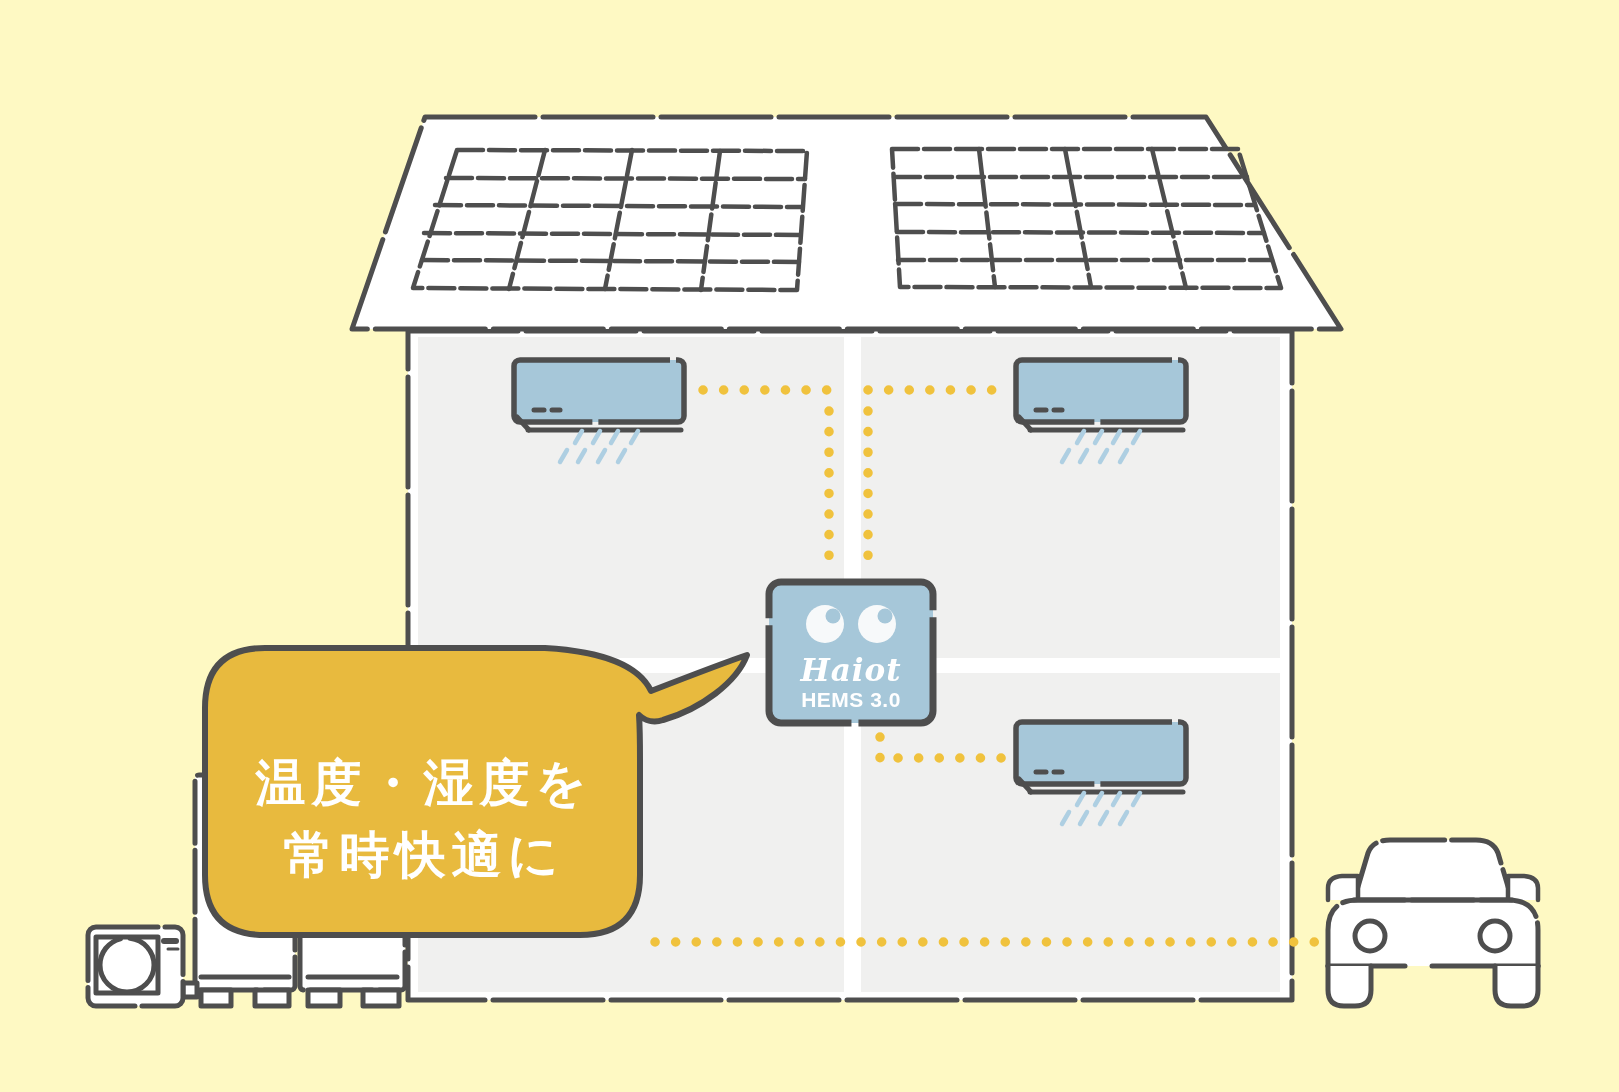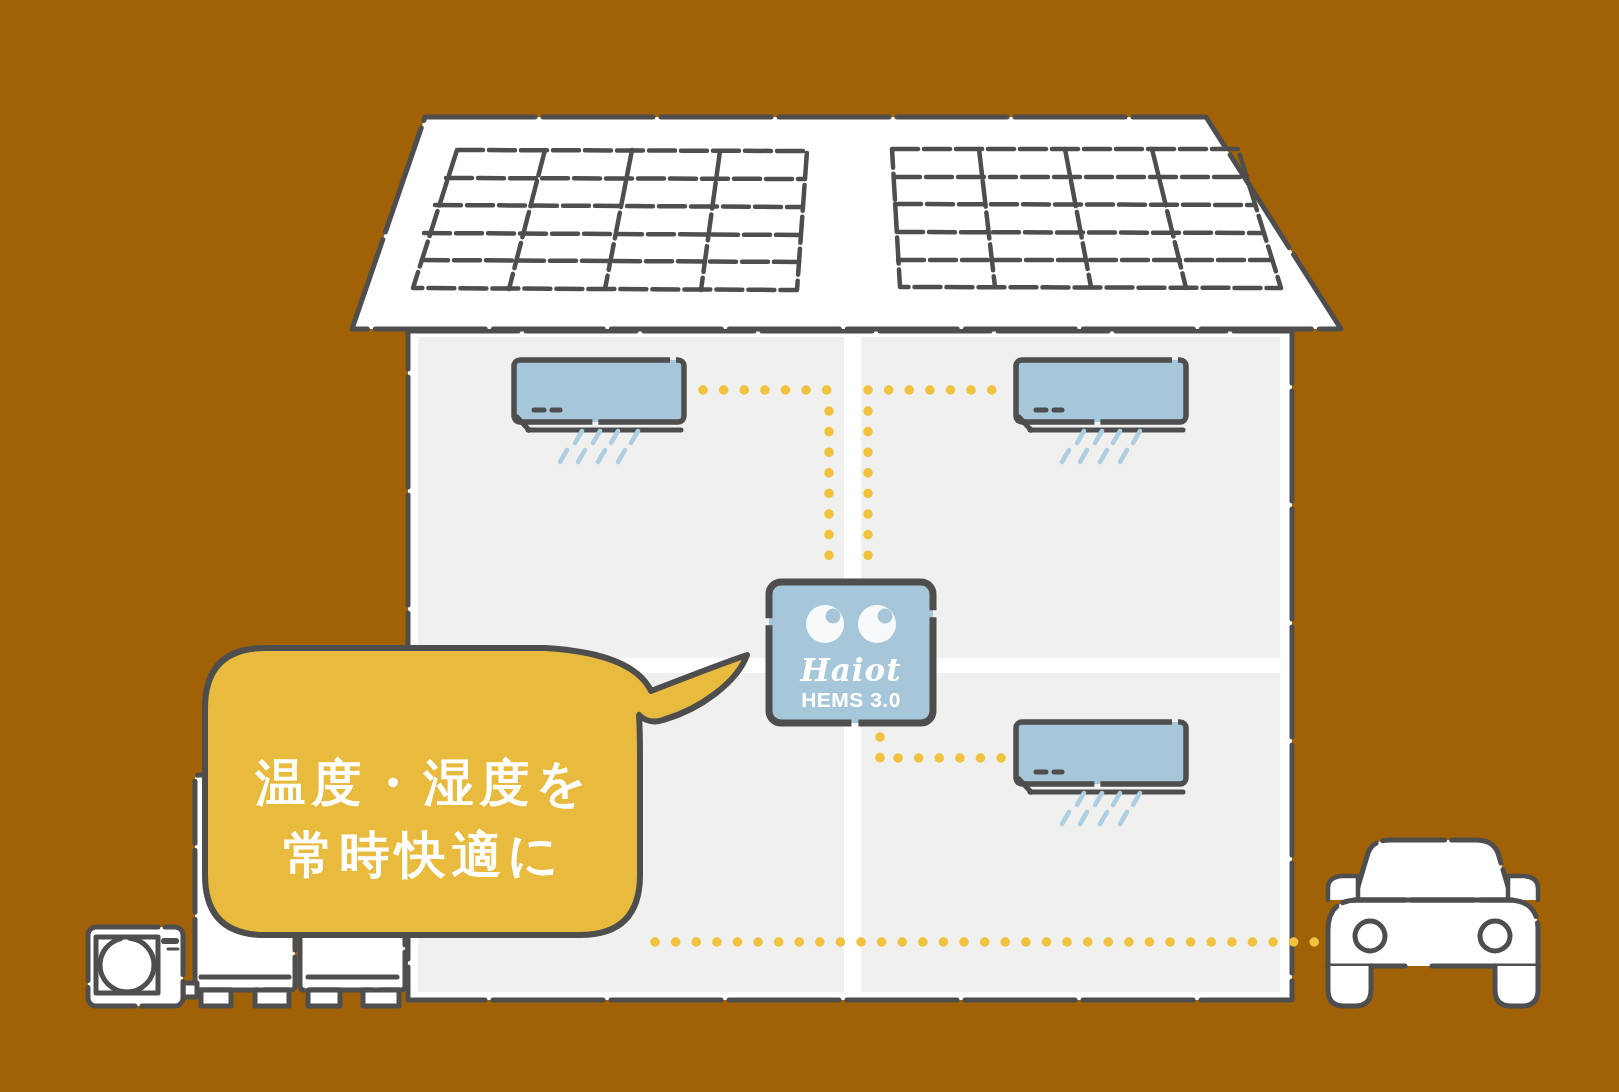--- a/index.html
+++ b/index.html
@@ -1,16 +1,16 @@
 <!DOCTYPE html>
 <html style="--c-line_dark: #4e4e4e; --c-device_blue: #a6c7d9; --c-airflow_blue: #aecfe2; --c-dot_yellow: #f0c23d; --c-bubble_yellow: #e8ba3e; --c-room_gray: #f0f0ef; --c-text_white: #ffffff;"><head>
 <meta charset="utf-8">
 <style>
   html,body{margin:0;padding:0;background:#ffffff;}
-  .stage{width:1619px;height:1092px;position:relative;background:#a16207;overflow:hidden;}
+  .stage{width:1619px;height:1092px;position:relative;background:#fef9c3;overflow:hidden;}
   svg{display:block;}
   
   .st{fill:none;stroke:var(--c-line_dark);stroke-width:5;stroke-linecap:round;stroke-linejoin:round;}
   .sk1{stroke-dasharray:110 8;}
   .sk2{stroke-dasharray:62 7;}
   .sk3{stroke-dasharray:26 6;}
   .fillwhite{fill:#ffffff;}
   .room{fill:var(--c-room_gray);}
   .acbody{fill:var(--c-device_blue);stroke:var(--c-line_dark);stroke-width:5.5;stroke-linejoin:round;stroke-dasharray:150 6;}
   .flow{fill:none;stroke:var(--c-airflow_blue);stroke-width:4.5;stroke-linecap:round;}

